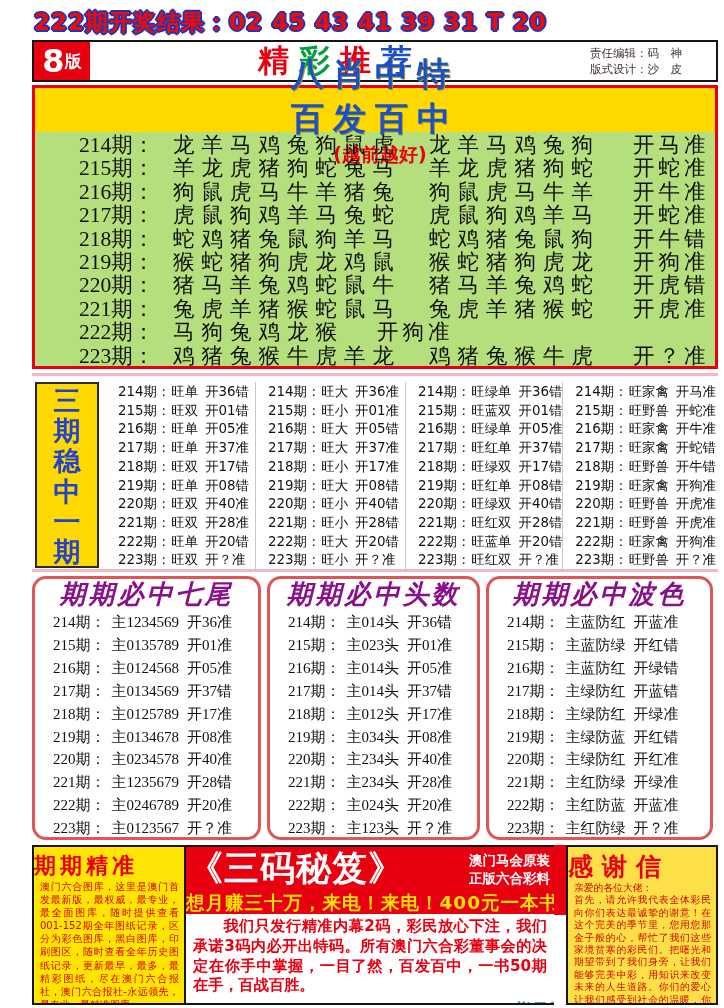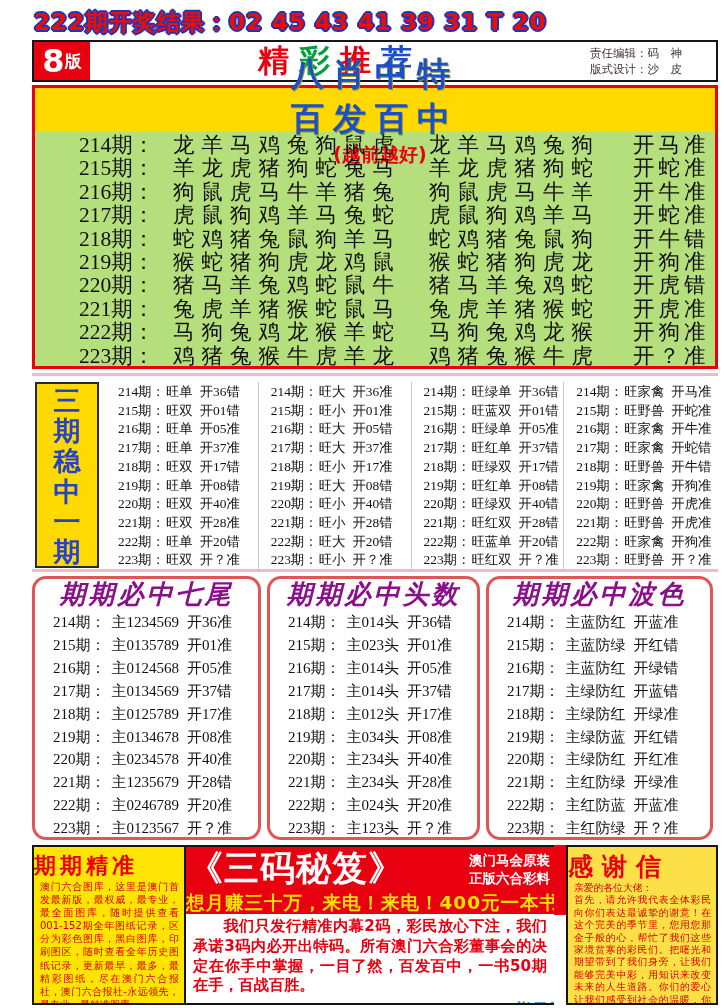--- a/index.html
+++ b/index.html
@@ -38,21 +38,21 @@
   .z-six    { width:204px; letter-spacing:7px; }
   .z-result { letter-spacing:4px; }
 
   
   #stable-section { position:absolute; left:32px; top:373px; width:686px; height:199px;
     border-top:3px solid #f2b9c4; border-bottom:3px solid #f2b9c4; background:#fff; }
   #stable-sidebar { position:absolute; left:3px; top:6px; width:64px; height:186px;
     background:#ffd900; border:2px solid #2a2a2a; color:#2343cb; font-weight:bold;
     font-size:27px; text-align:center; line-height:30.2px; padding-top:2px; }
   #stable-cols { position:absolute; left:74px; top:6px; width:610px; height:190px; display:flex; }
-  .stable-col { flex:1; padding:1px 0 0 12px;font-family:Liberation Serif, serif; }
+  .stable-col { flex:1; padding:1px 0 0 12px; }
   .stable-col + .stable-col { border-left:1px solid #c8c8c8; }
   .s-row { font-size:13.4px; line-height:18.7px; color:#111; white-space:nowrap; }
   .s-row .pick { margin-left:1px; }
   .s-row .res { margin-left:7px; }
 
   
   #bottom-boxes { position:absolute; left:32px; top:576px; width:686px; height:264px;
     display:flex; gap:6px; }
   .round-box { background:#fff; border:3px solid #e05555; border-radius:14px; overflow:hidden; }
   .rb1 { width:229px; } .rb2 { width:213px; } .rb3 { width:227px; }
@@ -159,21 +159,20 @@
         <span class="z-result">开虎错</span>
       </div>
       <div class="z-row">
         <span class="z-period">221期：</span>
         <span class="z-eight">兔虎羊猪猴蛇鼠马</span>
         <span class="z-six">兔虎羊猪猴蛇</span>
         <span class="z-result">开虎准</span>
       </div>
       <div class="z-row">
         <span class="z-period">222期：</span>
-        <span class="z-eight">马狗兔鸡龙猴羊蛇</span>
         <span class="z-six">马狗兔鸡龙猴</span>
         <span class="z-result">开狗准</span>
       </div>
       <div class="z-row">
         <span class="z-period">223期：</span>
         <span class="z-eight">鸡猪兔猴牛虎羊龙</span>
         <span class="z-six">鸡猪兔猴牛虎</span>
         <span class="z-result">开？准</span>
       </div>
     </div>

